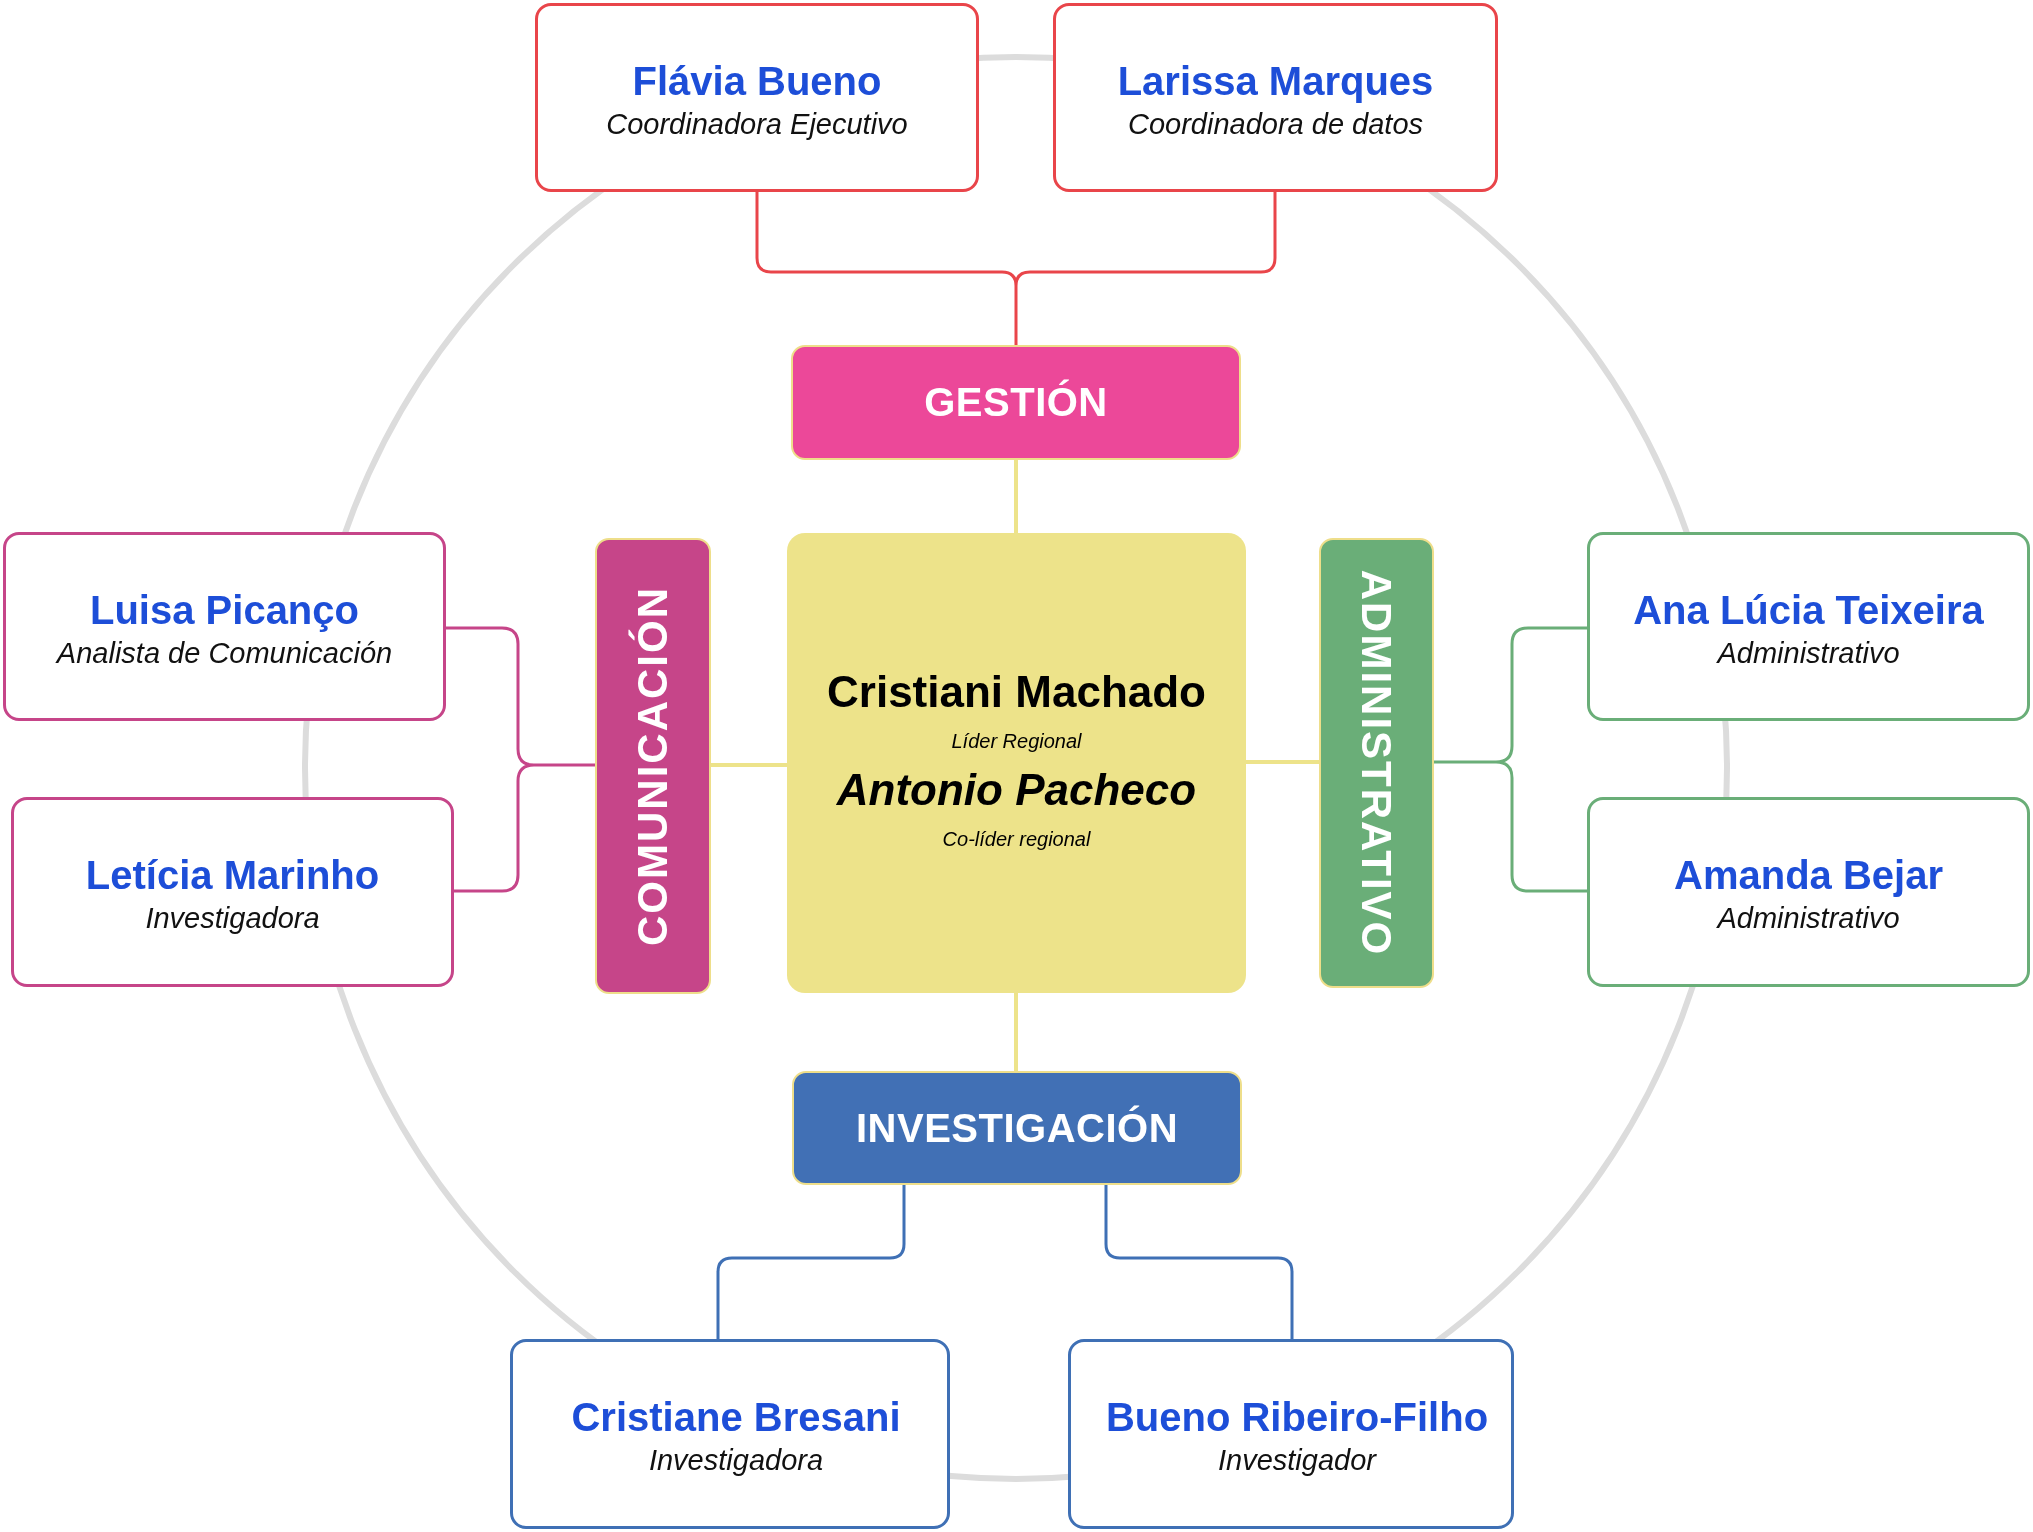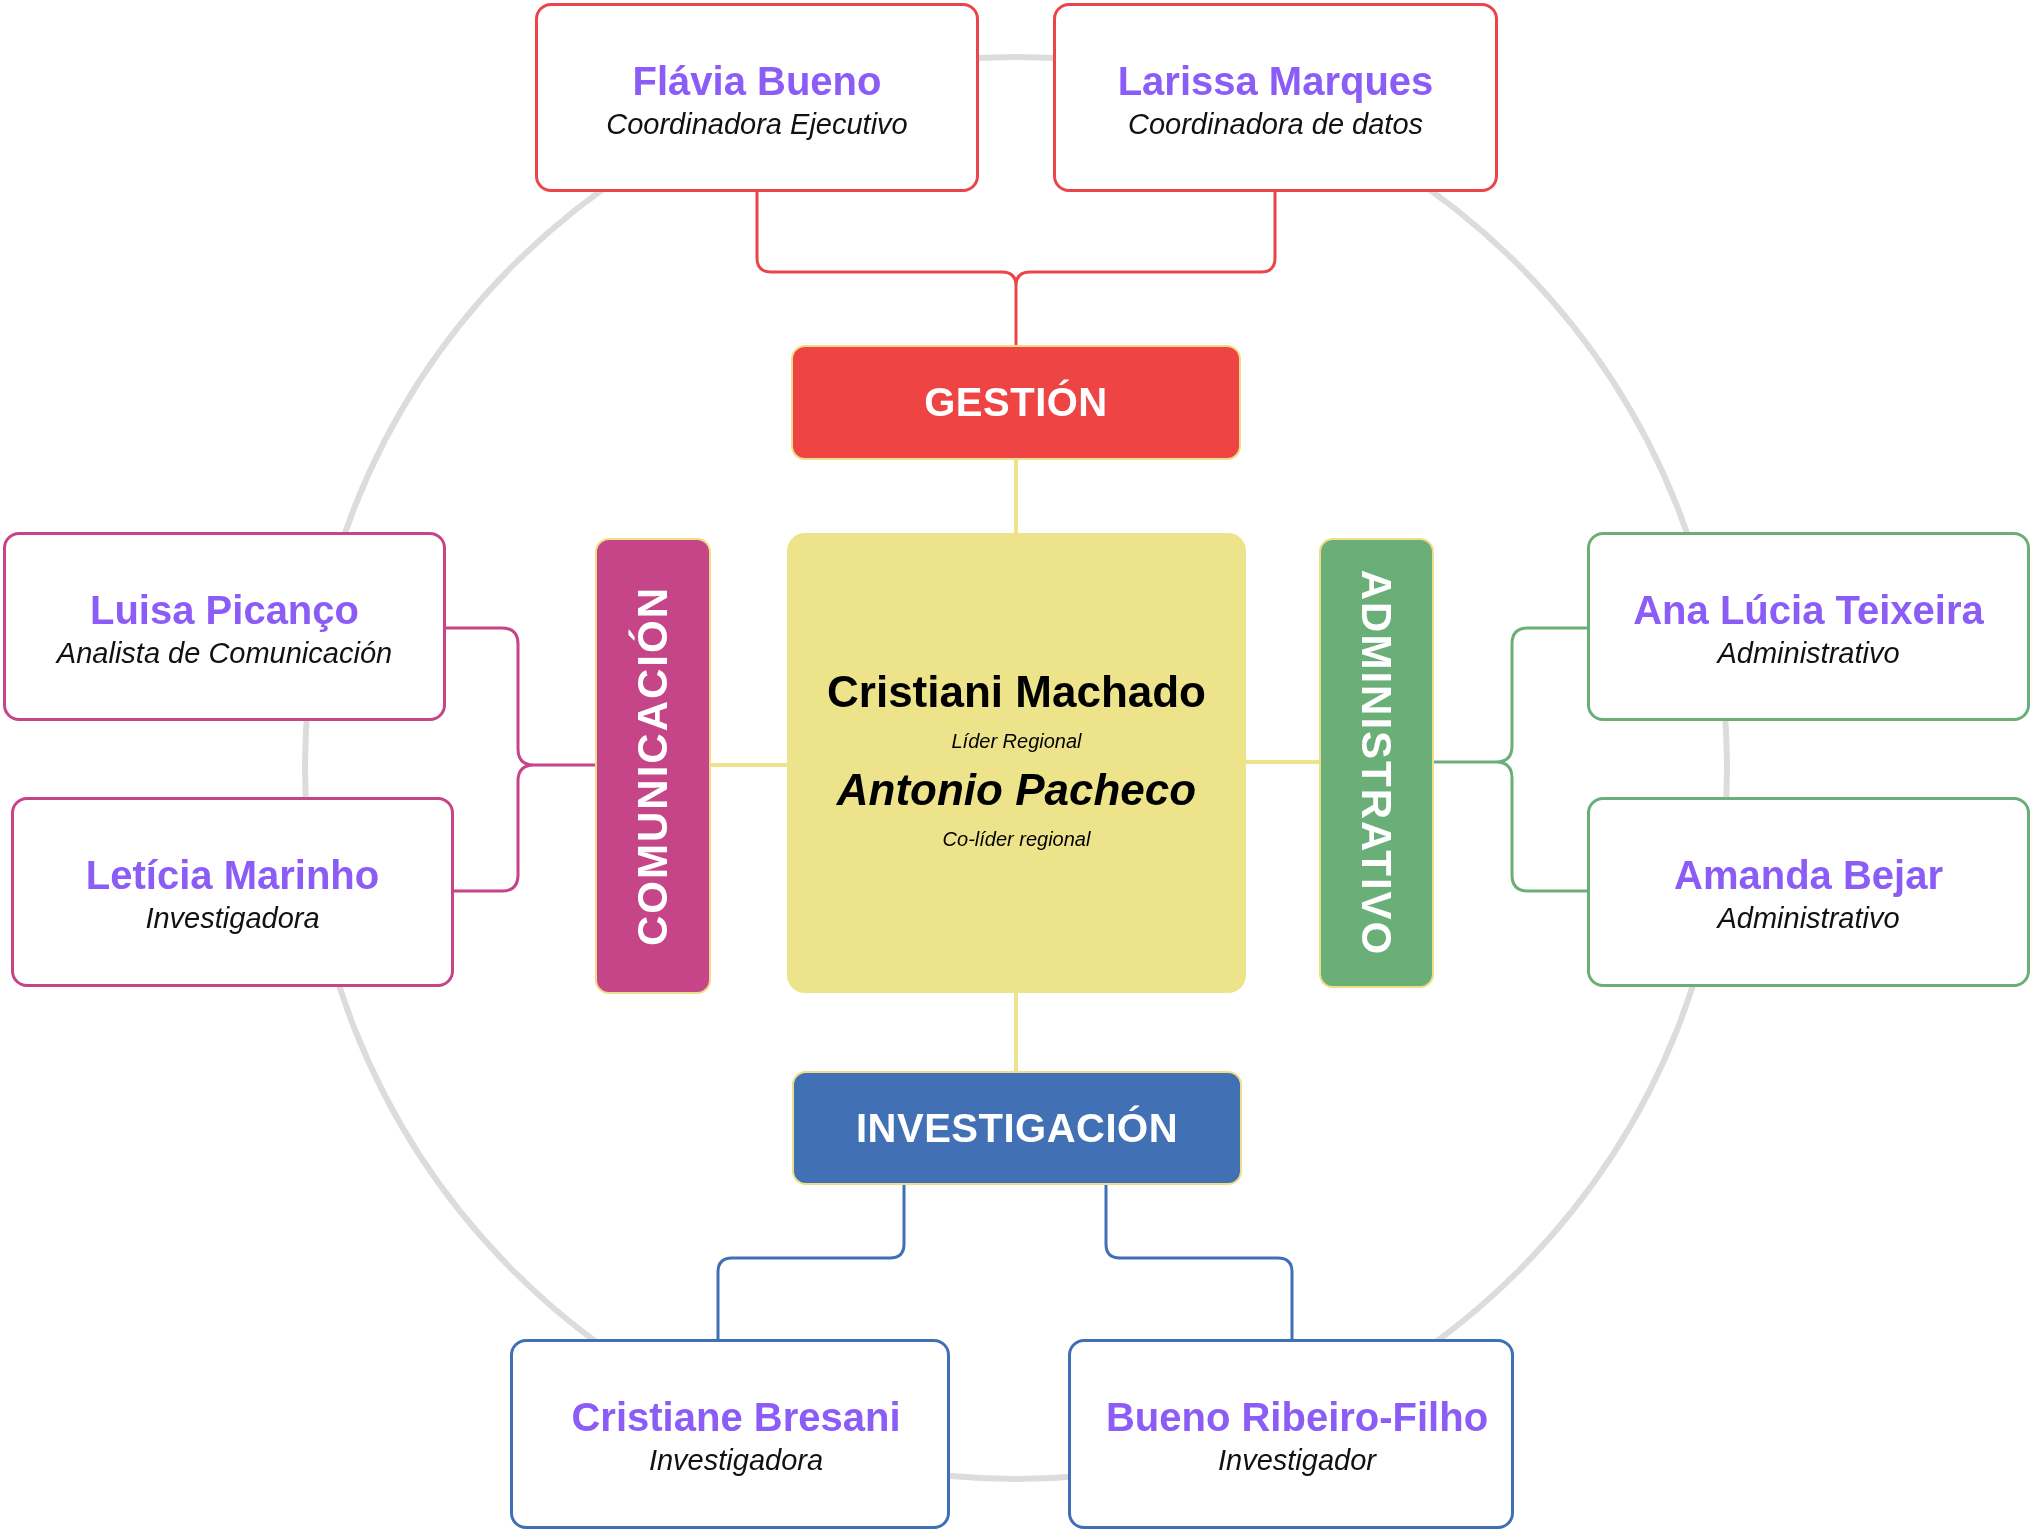--- a/index.html
+++ b/index.html
@@ -3,21 +3,21 @@
 <meta charset="utf-8">
 <style>
   html, body { margin: 0; padding: 0; background: #ffffff; }
   body { width: 2033px; height: 1532px; position: relative; overflow: hidden;
          font-family: "Liberation Sans", sans-serif; }
   svg.lines { position: absolute; left: 0; top: 0; }
   .box { position: absolute; box-sizing: border-box; background: #fff;
          border: 3px solid; border-radius: 16px;
          display: flex; flex-direction: column; align-items: center; justify-content: flex-start;
          padding-top: 52px; text-align: center; }
-  .box .name { font-weight: bold; font-size: 40px; color: #8b5cf6; line-height: 46px; white-space: nowrap; }
+  .box .name { font-weight: bold; font-size: 40px; color: #1d4ed8; line-height: 46px; white-space: nowrap; }
   .box .role { font-style: italic; font-size: 29px; color: #111; line-height: 40px; white-space: nowrap; }
   .red { border-color: #e9454a; }
   .pink { border-color: #c64589; }
   .green { border-color: #6aae78; }
   .blue { border-color: #3f70b5; padding-left: 12px; }
   .dept { position: absolute; box-sizing: border-box; border: 2px solid #eede8a; border-radius: 14px;
           display: flex; align-items: center; justify-content: center; color: #fff; font-weight: bold; }
   .dept span { white-space: nowrap; font-size: 40px; letter-spacing: 0.5px; }
   .dept.v span { font-size: 42px; letter-spacing: 2px; }
   .center { position: absolute; left: 787px; top: 533px; width: 459px; height: 460px; background: #ede38a;
@@ -52,21 +52,21 @@
 
 <div class="box red" style="left:535px;top:3px;width:444px;height:189px;">
   <div class="name">Flávia Bueno</div>
   <div class="role">Coordinadora Ejecutivo</div>
 </div>
 <div class="box red" style="left:1053px;top:3px;width:445px;height:189px;">
   <div class="name">Larissa Marques</div>
   <div class="role">Coordinadora de datos</div>
 </div>
 
-<div class="dept" style="left:791px;top:345px;width:450px;height:115px;background:#ef4444;">
+<div class="dept" style="left:791px;top:345px;width:450px;height:115px;background:#ec4899;">
   <span>GESTIÓN</span>
 </div>
 
 <div class="box pink" style="left:3px;top:532px;width:443px;height:189px;">
   <div class="name">Luisa Picanço</div>
   <div class="role">Analista de Comunicación</div>
 </div>
 <div class="box pink" style="left:11px;top:797px;width:443px;height:190px;">
   <div class="name">Letícia Marinho</div>
   <div class="role">Investigadora</div>

